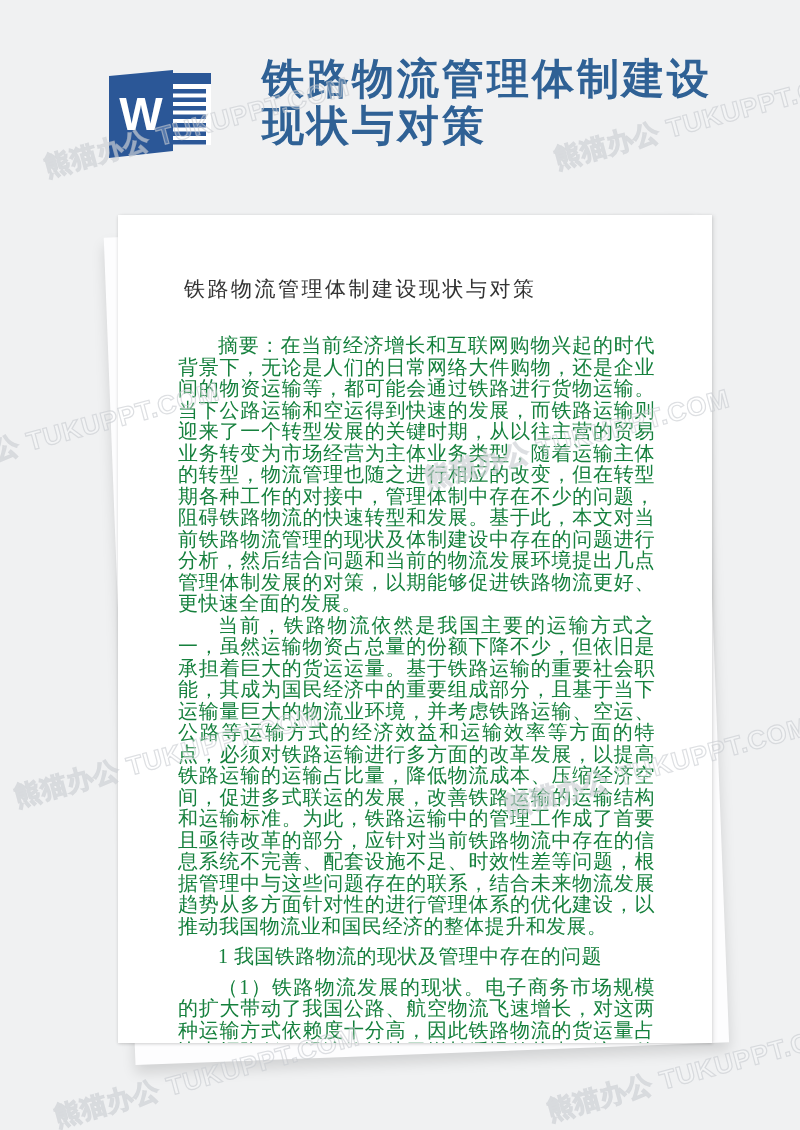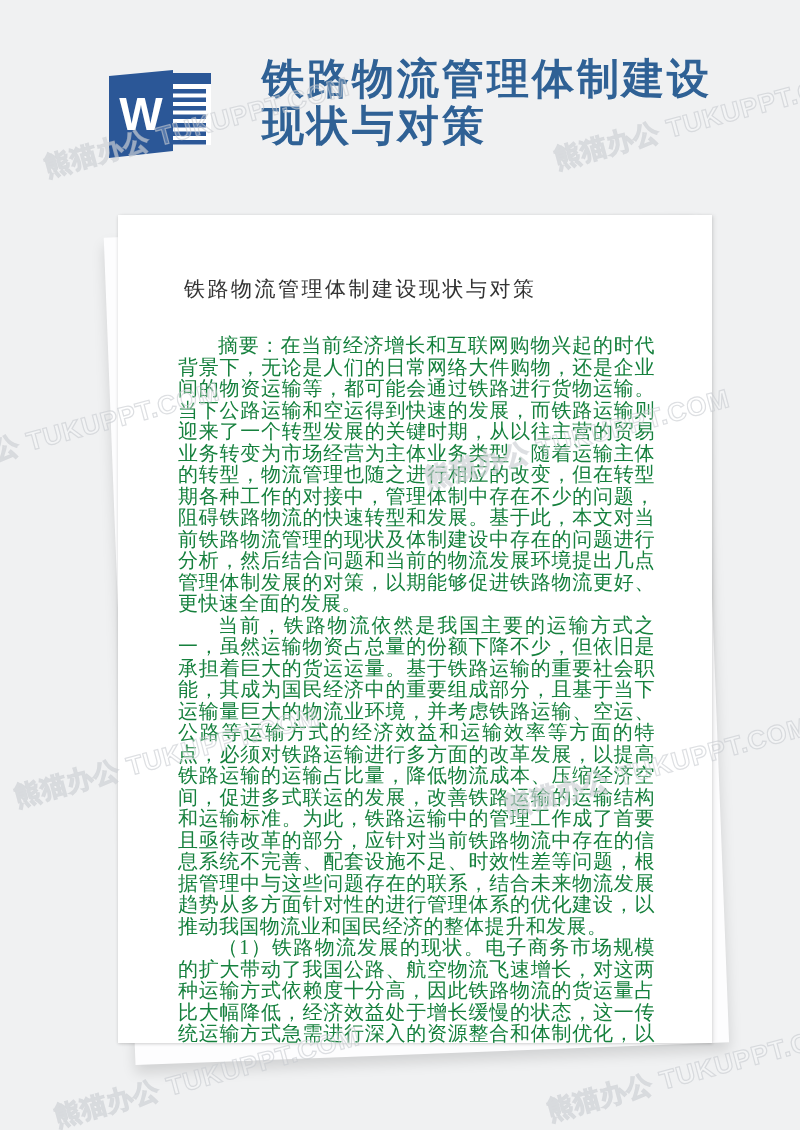--- a/index.html
+++ b/index.html
@@ -87,20 +87,21 @@
 
   <h1 class="hdr-title">铁路物流管理体制建设现状与对策</h1>
 
   <div class="doc-back"></div>
 
   <div class="doc-page">
     <h2 class="doc-title">铁路物流管理体制建设现状与对策</h2>
     <div class="doc-body">
         <p class="para abstract">摘要：在当前经济增长和互联网购物兴起的时代背景下，无论是人们的日常网络大件购物，还是企业间的物资运输等，都可能会通过铁路进行货物运输。当下公路运输和空运得到快速的发展，而铁路运输则迎来了一个转型发展的关键时期，从以往主营的贸易业务转变为市场经营为主体业务类型，随着运输主体的转型，物流管理也随之进行相应的改变，但在转型期各种工作的对接中，管理体制中存在不少的问题，阻碍铁路物流的快速转型和发展。基于此，本文对当前铁路物流管理的现状及体制建设中存在的问题进行分析，然后结合问题和当前的物流发展环境提出几点管理体制发展的对策，以期能够促进铁路物流更好、更快速全面的发展。</p>
         <p class="para body">当前，铁路物流依然是我国主要的运输方式之一，虽然运输物资占总量的份额下降不少，但依旧是承担着巨大的货运运量。基于铁路运输的重要社会职能，其成为国民经济中的重要组成部分，且基于当下运输量巨大的物流业环境，并考虑铁路运输、空运、公路等运输方式的经济效益和运输效率等方面的特点，必须对铁路运输进行多方面的改革发展，以提高铁路运输的运输占比量，降低物流成本、压缩经济空间，促进多式联运的发展，改善铁路运输的运输结构和运输标准。为此，铁路运输中的管理工作成了首要且亟待改革的部分，应针对当前铁路物流中存在的信息系统不完善、配套设施不足、时效性差等问题，根据管理中与这些问题存在的联系，结合未来物流发展趋势从多方面针对性的进行管理体系的优化建设，以推动我国物流业和国民经济的整体提升和发展。</p>
+        <p class="para heading">1 我国铁路物流的现状及管理中存在的问题</p>
         <p class="para body">（1）铁路物流发展的现状。电子商务市场规模的扩大带动了我国公路、航空物流飞速增长，对这两种运输方式依赖度十分高，因此铁路物流的货运量占比大幅降低，经济效益处于增长缓慢的状态，这一传统运输方式急需进行深入的资源整合和体制优化，以占据优更多的物流市场。随着十三五的深入进行，明确要建成规定数量的铁路物流节点、区域性物流及综合中心及加速发展多式联运，以建设现代化、能力强、快捷的铁路物流网体系。高速、普速的铁路网及综合交通网正快速建设和完善，增强了铁路对煤等重点物资的运输能力，也提升了运输电子商务产品的快捷运输的服务能力，对"一带一路"、脱贫攻坚等方面也有十分大的帮助，铁路运输的整体水平得到大幅提升。但就货运量和运输对象而言，还存在多方面的不足，物流业的井喷发展，电子商务带动的社会产品运输已经成为占据了主要的物流市场，货运量占比较大，但公路运量存在安</p>
       </div>
   </div>
 
   <div class="wm-layer">
       <div class="wm" style="left: 45px; top: 150px;">熊猫办公 TUKUPPT.COM</div>
       <div class="wm" style="left: 555px; top: 142px;">熊猫办公 TUKUPPT.COM</div>
       <div class="wm" style="left: -85px; top: 455px;">熊猫办公 TUKUPPT.COM</div>
       <div class="wm" style="left: 425px; top: 462px;">熊猫办公 TUKUPPT.COM</div>
       <div class="wm" style="left: 15px; top: 780px;">熊猫办公 TUKUPPT.COM</div>

